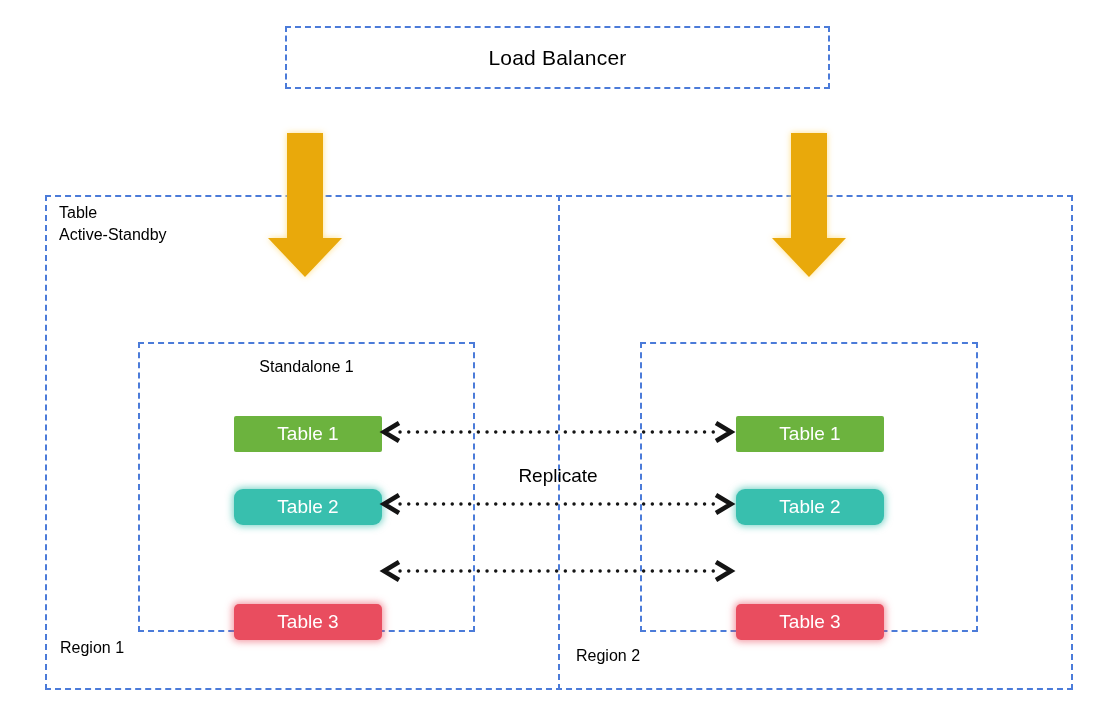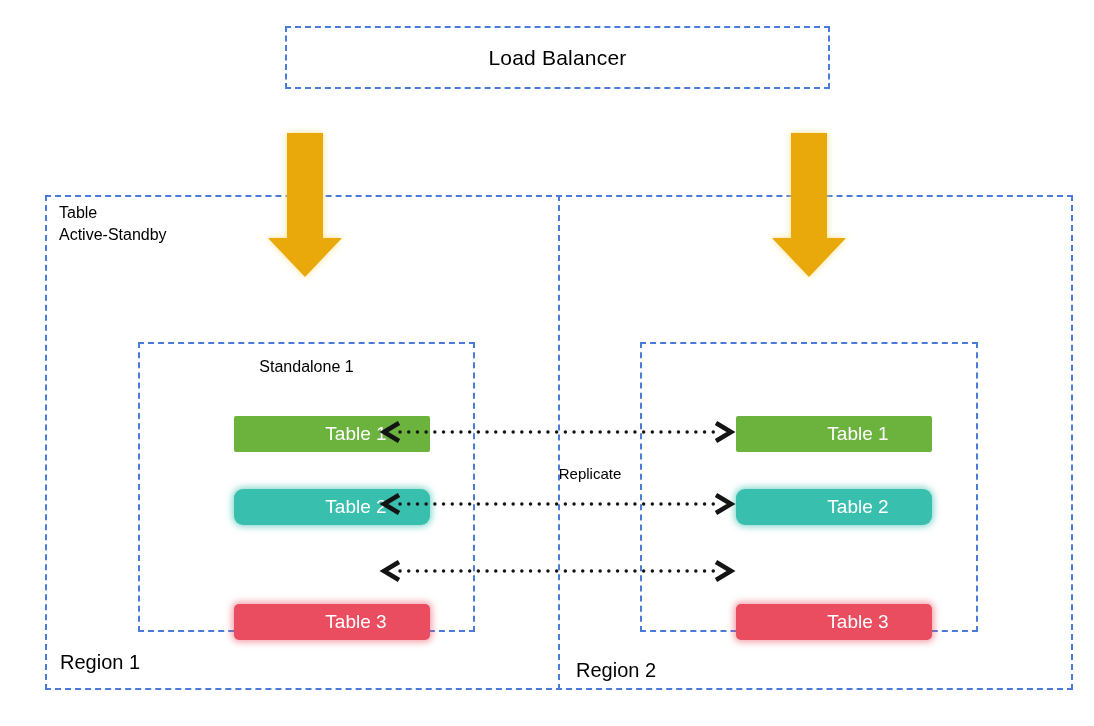--- a/index.html
+++ b/index.html
@@ -44,22 +44,22 @@
     white-space: pre-line;
   }
   .divider {
     position: absolute;
     left: 511px; top: -2px;
     width: 0; height: 495px;
     border-left: 2px dashed var(--border-blue, #4B7BD9);
   }
   .region-label {
     position: absolute;
-    font-size: 20px;
-    top: 454px;
+    font-size: 16px;
+    top: 442px;
   }
   .region-label.r1 { left: 13px; }
   .region-label.r2 { left: 529px; margin-top: 8px; }
 
   .standalone {
     width: 337px; height: 290px;
   }
   .standalone.s1 { left: 138px; top: 342px; }
   .standalone.s2 { left: 640px; top: 342px; width: 338px; }
   .standalone-title {
@@ -70,21 +70,20 @@
   }
 
   
   .table-chip {
     position: absolute;
     left: 94px;
     width: 148px; height: 36px;
     display: flex; align-items: center; justify-content: center;
     color: #ffffff;
     font-size: 19px;
-    padding-left: 48px;
   }
   .chip-1 { top: 72px;  border-radius: 2px; }
   .chip-2 { top: 145px; border-radius: 9px; }
   .chip-3 { top: 214px; border-radius: 5px; margin-top: 46px; }
   .glow-teal { box-shadow: 0 0 7px 1.5px rgba(56,191,174,0.65); }
   .glow-red  { box-shadow: 0 0 7px 1.5px rgba(233,77,95,0.55); }
 
   
   .overlay {
     position: absolute;
@@ -103,23 +102,22 @@
     stroke: #141414;
     stroke-width: 4.6;
     fill: none;
     stroke-linejoin: miter;
   }
 
   .replicate-label {
     position: absolute;
     left: 558px; top: 465px;
     transform: translateX(-50%);
-    font-size: 15px;
+    font-size: 19px;
     z-index: 11;
-    margin-left: 32px;
   }
 </style>
 </head>
 <body>
 
 <div class="canvas">
 
   <div class="dashed lb-box">
     <span class="lb-label">Load Balancer</span>
   </div>

